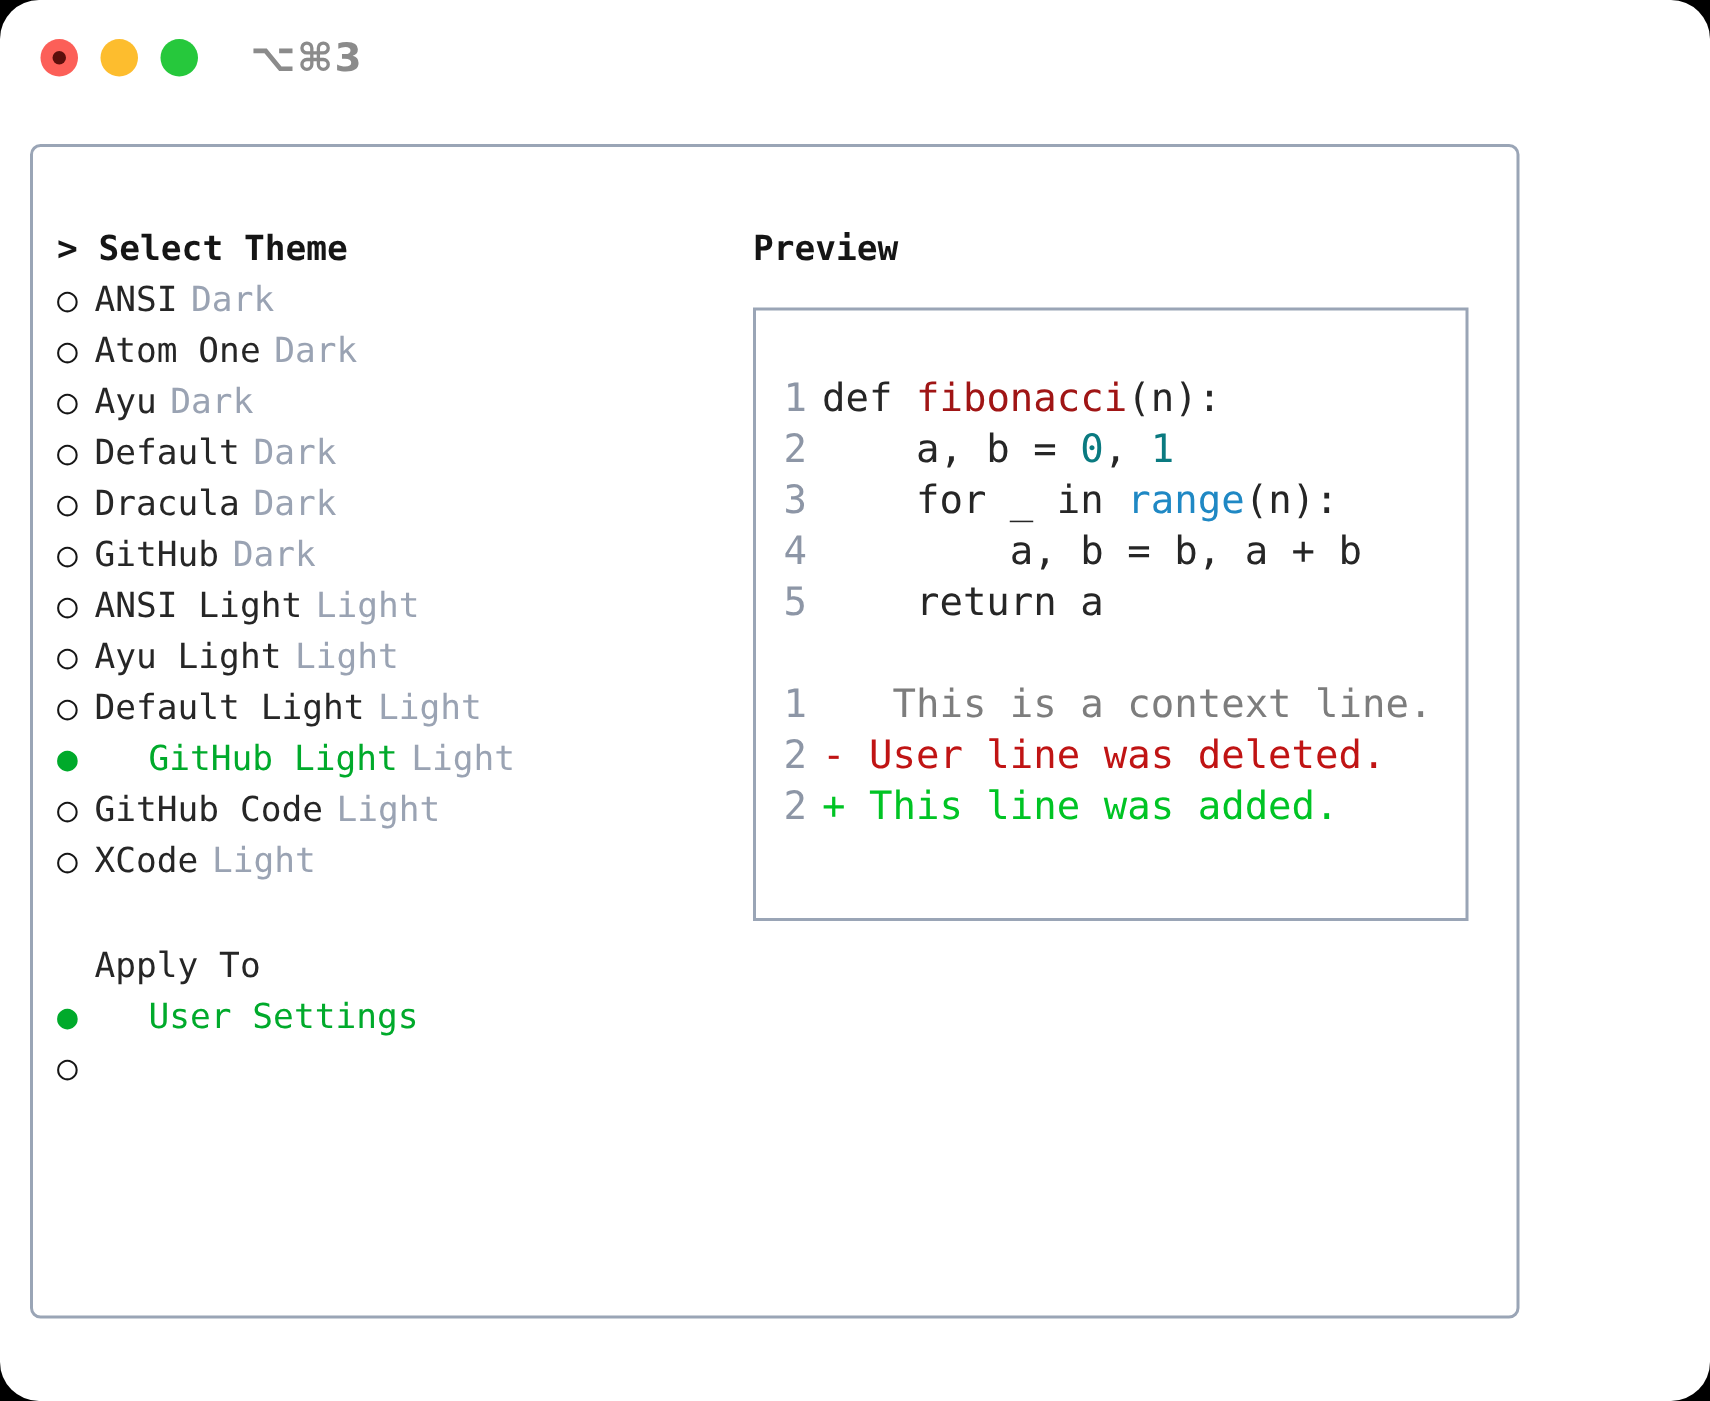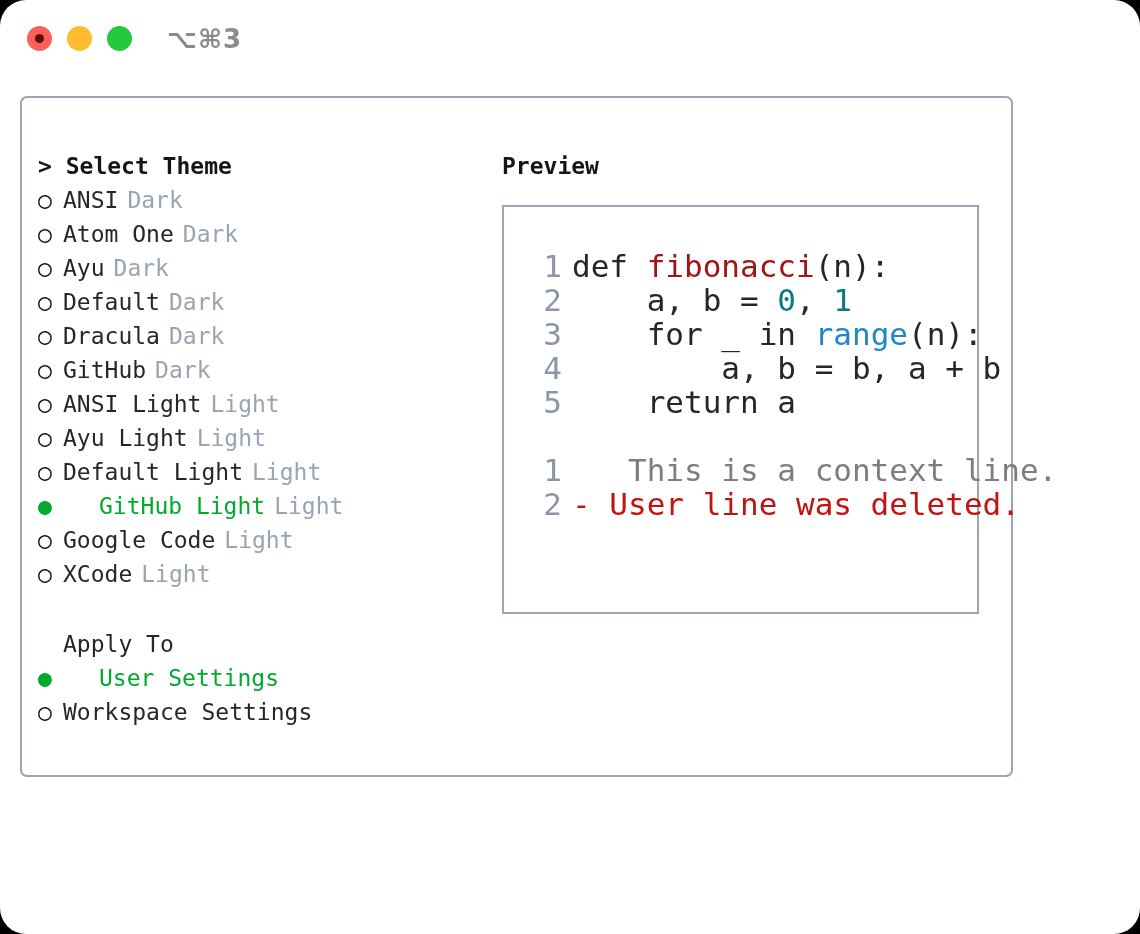--- a/index.html
+++ b/index.html
@@ -72,21 +72,21 @@
     line-height: 32px;
     font-family: "DejaVu Sans", "Liberation Sans", sans-serif;
   }
 
   
   .panel {
     position: absolute;
     left: 20px;
     top: 96px;
     width: 993px;
-    height: 681px;
+    height: 783px;
     border: 2px solid #9aa5b6;
     border-radius: 7px;
     box-sizing: border-box;
     background: #ffffff;
   }
 
   
   .left-col {
     position: absolute;
     left: 16px;
@@ -162,26 +162,25 @@
     box-sizing: border-box;
     background: #ffffff;
   }
   .code-area {
     position: absolute;
     left: 14px;
     top: 42px;
     right: 6px;
   }
   .code-line {
-    font-size: 31px;
+    font-size: 26px;
     line-height: 34px;
     height: 34px;
     white-space: pre;
     color: #262626;
-    margin-left: 24px;
   }
   .ln {
     display: inline-block;
     width: 20px;
     text-align: right;
     color: #8d96a6;
     margin-right: 10px;
   }
   .tok-fn   { color: #a01515; }
   .tok-num  { color: #0a7a80; }
@@ -216,34 +215,34 @@
           <div class="opt"><span class="marker">○</span><span class="opt-label">ANSI</span><span class="opt-tag">Dark</span></div>
           <div class="opt"><span class="marker">○</span><span class="opt-label">Atom One</span><span class="opt-tag">Dark</span></div>
           <div class="opt"><span class="marker">○</span><span class="opt-label">Ayu</span><span class="opt-tag">Dark</span></div>
           <div class="opt"><span class="marker">○</span><span class="opt-label">Default</span><span class="opt-tag">Dark</span></div>
           <div class="opt"><span class="marker">○</span><span class="opt-label">Dracula</span><span class="opt-tag">Dark</span></div>
           <div class="opt"><span class="marker">○</span><span class="opt-label">GitHub</span><span class="opt-tag">Dark</span></div>
           <div class="opt"><span class="marker">○</span><span class="opt-label">ANSI Light</span><span class="opt-tag">Light</span></div>
           <div class="opt"><span class="marker">○</span><span class="opt-label">Ayu Light</span><span class="opt-tag">Light</span></div>
           <div class="opt"><span class="marker">○</span><span class="opt-label">Default Light</span><span class="opt-tag">Light</span></div>
           <div class="opt selected"><span class="marker marker-on">●</span><span class="opt-label">GitHub Light</span><span class="opt-tag">Light</span></div>
-          <div class="opt"><span class="marker">○</span><span class="opt-label">Google Code</span><span class="opt-tag">Light</span></div>
+          <div class="opt"><span class="marker">○</span><span class="opt-label">GitHub Code</span><span class="opt-tag">Light</span></div>
           <div class="opt"><span class="marker">○</span><span class="opt-label">XCode</span><span class="opt-tag">Light</span></div>
         </div>
 
       <div class="spacer-sm"></div>
 
       <div class="opt">
         <span class="marker"></span>
         <span class="opt-label">Apply To</span>
       </div>
 
       <div class="opt-list" id="apply-list">
           <div class="opt selected"><span class="marker marker-on">●</span><span class="opt-label">User Settings</span></div>
-          <div class="opt"><span class="marker">○</span><span class="opt-label">Workspace Settings</span></div>
+          <div class="opt"><span class="marker">○</span></div>
         </div>
 
       <div class="spacer-md"></div>
 
     </div>
 
     <div class="right-col">
       <div class="preview-title">Preview</div>
 
       <div class="preview-box">
@@ -252,19 +251,20 @@
               <div class="code-line"><span class="ln">1</span><span>def </span><span class="tok-fn">fibonacci</span><span>(n):</span></div>
               <div class="code-line"><span class="ln">2</span><span>    a, b = </span><span class="tok-num">0</span><span>, </span><span class="tok-num">1</span></div>
               <div class="code-line"><span class="ln">3</span><span>    for _ in </span><span class="tok-bi">range</span><span>(n):</span></div>
               <div class="code-line"><span class="ln">4</span><span>        a, b = b, a + b</span></div>
               <div class="code-line"><span class="ln">5</span><span>    return a</span></div>
             </div>
           <div class="diff-gap"></div>
           <div id="diff-lines">
               <div class="code-line"><span class="ln">1</span><span class="diff-context">   This is a context line.</span></div>
               <div class="code-line"><span class="ln">2</span><span class="diff-del">- User line was deleted.</span></div>
+              <div class="code-line"><span class="ln">2</span><span class="diff-add">+ This line was added.</span></div>
             </div>
         </div>
       </div>
     </div>
 
   </div>
 </div>
 
 </body></html>

